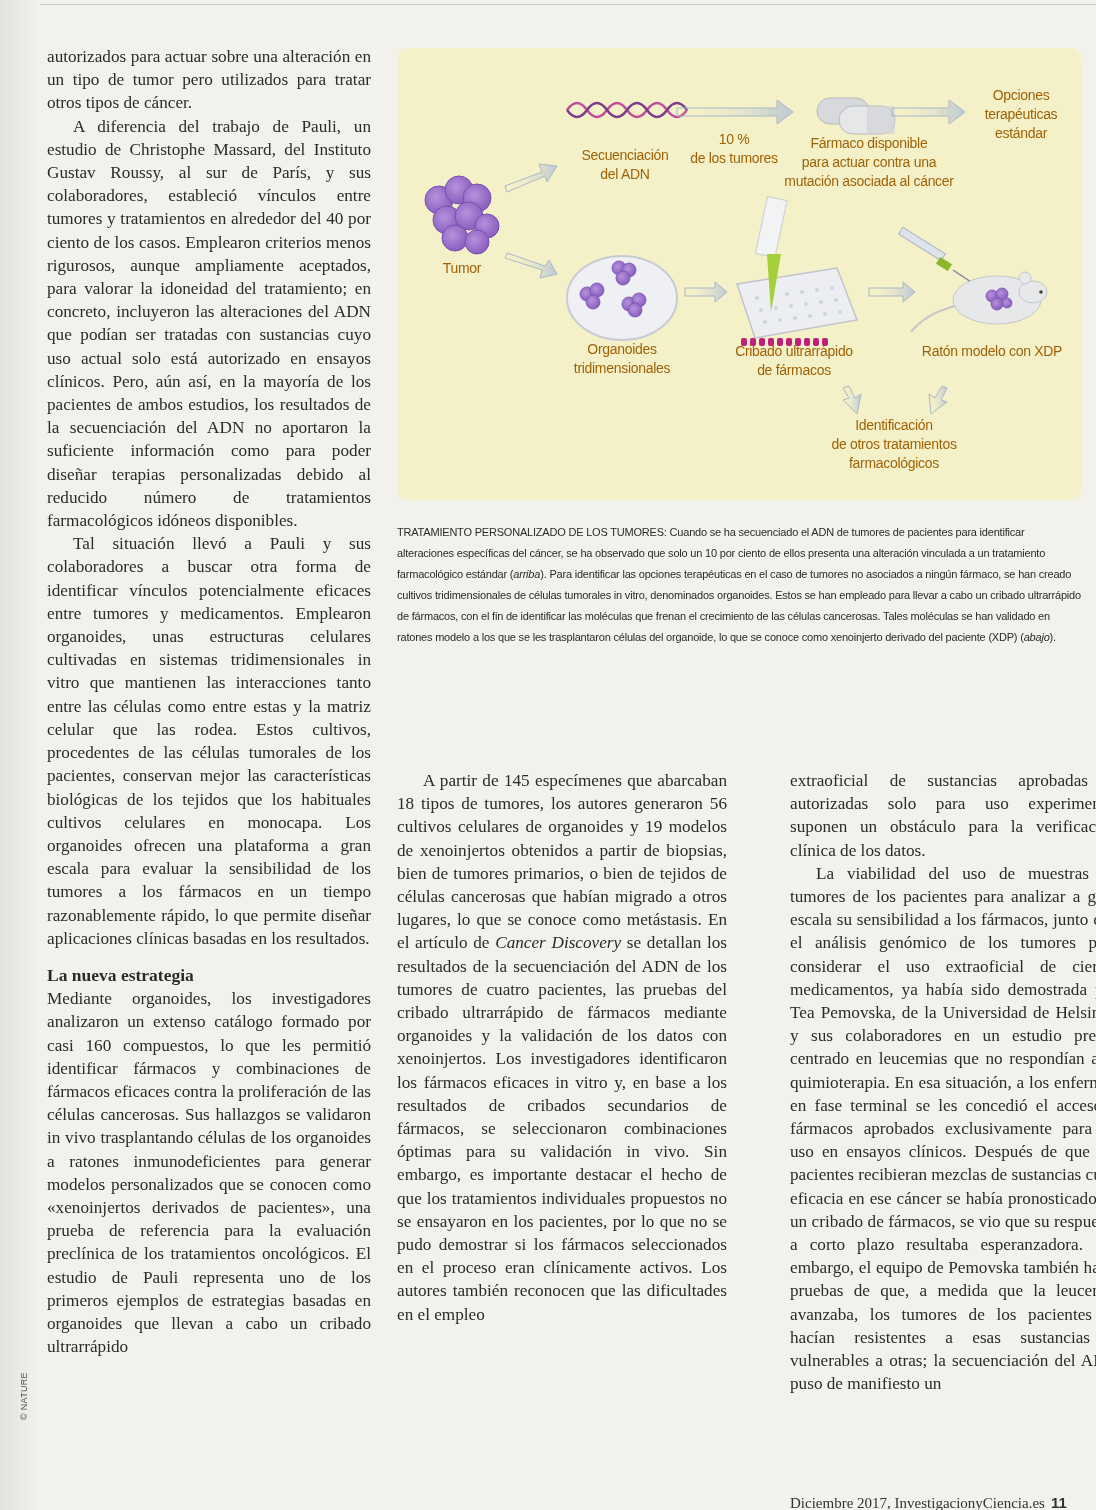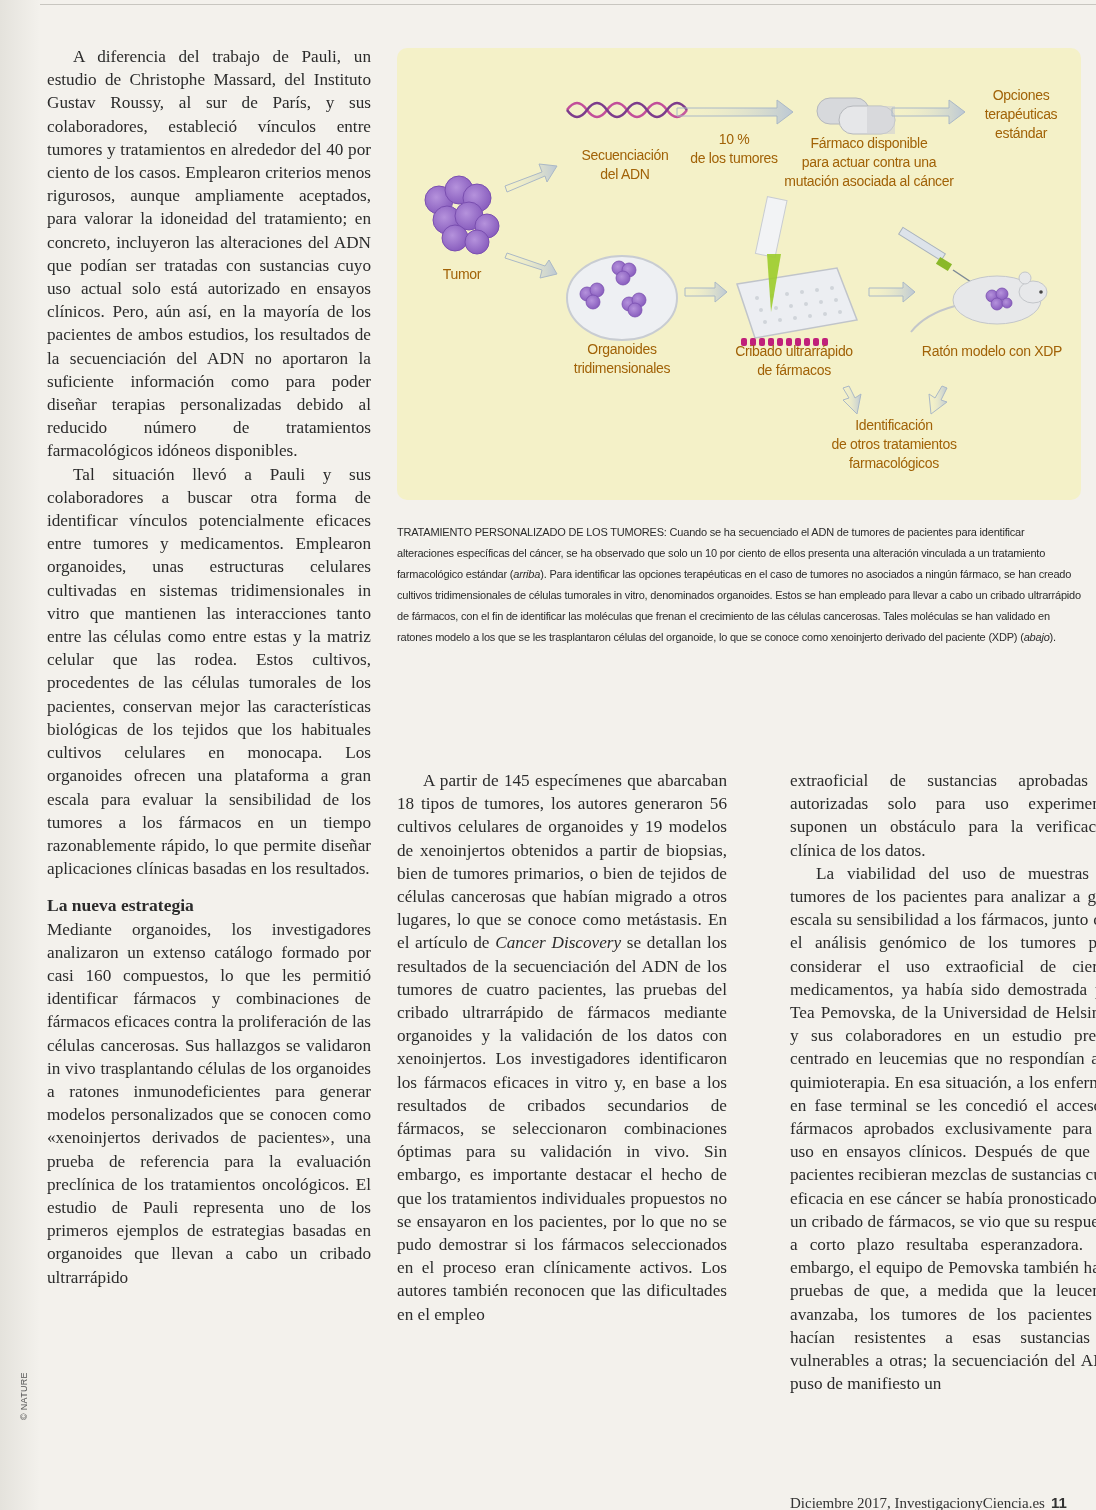--- a/index.html
+++ b/index.html
@@ -37,20 +37,21 @@
   .footer b { font-family: "Liberation Sans", sans-serif; font-weight: bold; margin-left: 6px; }
   .top-rule { position: absolute; left: 0; top: 4px; width: 1096px; height: 1px; background: #c8c6c0; }
 </style>
 </head>
 <body>
 
 <div class="top-rule"></div>
 <div class="page-shade"></div>
 
 <div class="col col1">
+  <p>autorizados para actuar sobre una alteración en un tipo de tumor pero utilizados para tratar otros tipos de cáncer.</p>
   <p class="indent">A diferencia del trabajo de Pauli, un estudio de Christophe Massard, del Instituto Gustav Roussy, al sur de París, y sus colaboradores, estableció vínculos entre tumores y tratamientos en alrededor del 40 por ciento de los casos. Emplearon criterios menos rigurosos, aunque ampliamente aceptados, para valorar la idoneidad del tratamiento; en concreto, incluyeron las alteraciones del ADN que podían ser tratadas con sustancias cuyo uso actual solo está autorizado en ensayos clínicos. Pero, aún así, en la mayoría de los pacientes de ambos estudios, los resultados de la secuenciación del ADN no aportaron la suficiente información como para poder diseñar terapias personalizadas debido al reducido número de tratamientos farmacológicos idóneos disponibles.</p>
   <p class="indent">Tal situación llevó a Pauli y sus colaboradores a buscar otra forma de identificar vínculos potencialmente eficaces entre tumores y medicamentos. Emplearon organoides, unas estructuras celulares cultivadas en sistemas tridimensionales in vitro que mantienen las interacciones tanto entre las células como entre estas y la matriz celular que las rodea. Estos cultivos, procedentes de las células tumorales de los pacientes, conservan mejor las características biológicas de los tejidos que los habituales cultivos celulares en monocapa. Los organoides ofrecen una plataforma a gran escala para evaluar la sensibilidad de los tumores a los fármacos en un tiempo razonablemente rápido, lo que permite diseñar aplicaciones clínicas basadas en los resultados.</p>
   <p class="subhead">La nueva estrategia</p>
   <p>Mediante organoides, los investigadores analizaron un extenso catálogo formado por casi 160 compuestos, lo que les permitió identificar fármacos y combinaciones de fármacos eficaces contra la proliferación de las células cancerosas. Sus hallazgos se validaron in vivo trasplantando células de los organoides a ratones inmunodeficientes para generar modelos personalizados que se conocen como «xenoinjertos derivados de pacientes», una prueba de referencia para la evaluación preclínica de los tratamientos oncológicos. El estudio de Pauli representa uno de los primeros ejemplos de estrategias basadas en organoides que llevan a cabo un cribado ultrarrápido</p>
 </div>
 
 <div class="credit">© NATURE</div>
 
 <div class="figure">
   <svg width="684" height="452" style="position:absolute;left:0;top:0">
@@ -182,21 +183,21 @@
   <div class="fig-label" style="left:382px;top:86px;width:180px;">
     <div>Fármaco disponible</div>
     <div>para actuar contra una</div>
     <div>mutación asociada al cáncer</div>
   </div>
   <div class="fig-label" style="left:578px;top:38px;width:92px;">
     <div>Opciones</div>
     <div>terapéuticas</div>
     <div>estándar</div>
   </div>
-  <div class="fig-label" style="left:30px;top:217px;width:70px;">Tumor</div>
+  <div class="fig-label" style="left:30px;top:211px;width:70px;">Tumor</div>
   <div class="fig-label" style="left:160px;top:292px;width:130px;">
     <div>Organoides</div>
     <div>tridimensionales</div>
   </div>
   <div class="fig-label" style="left:322px;top:294px;width:150px;">
     <div>Cribado ultrarrápido</div>
     <div>de fármacos</div>
   </div>
   <div class="fig-label" style="left:510px;top:294px;width:170px;">Ratón modelo con XDP</div>
   <div class="fig-label" style="left:412px;top:368px;width:170px;text-align:center;">

